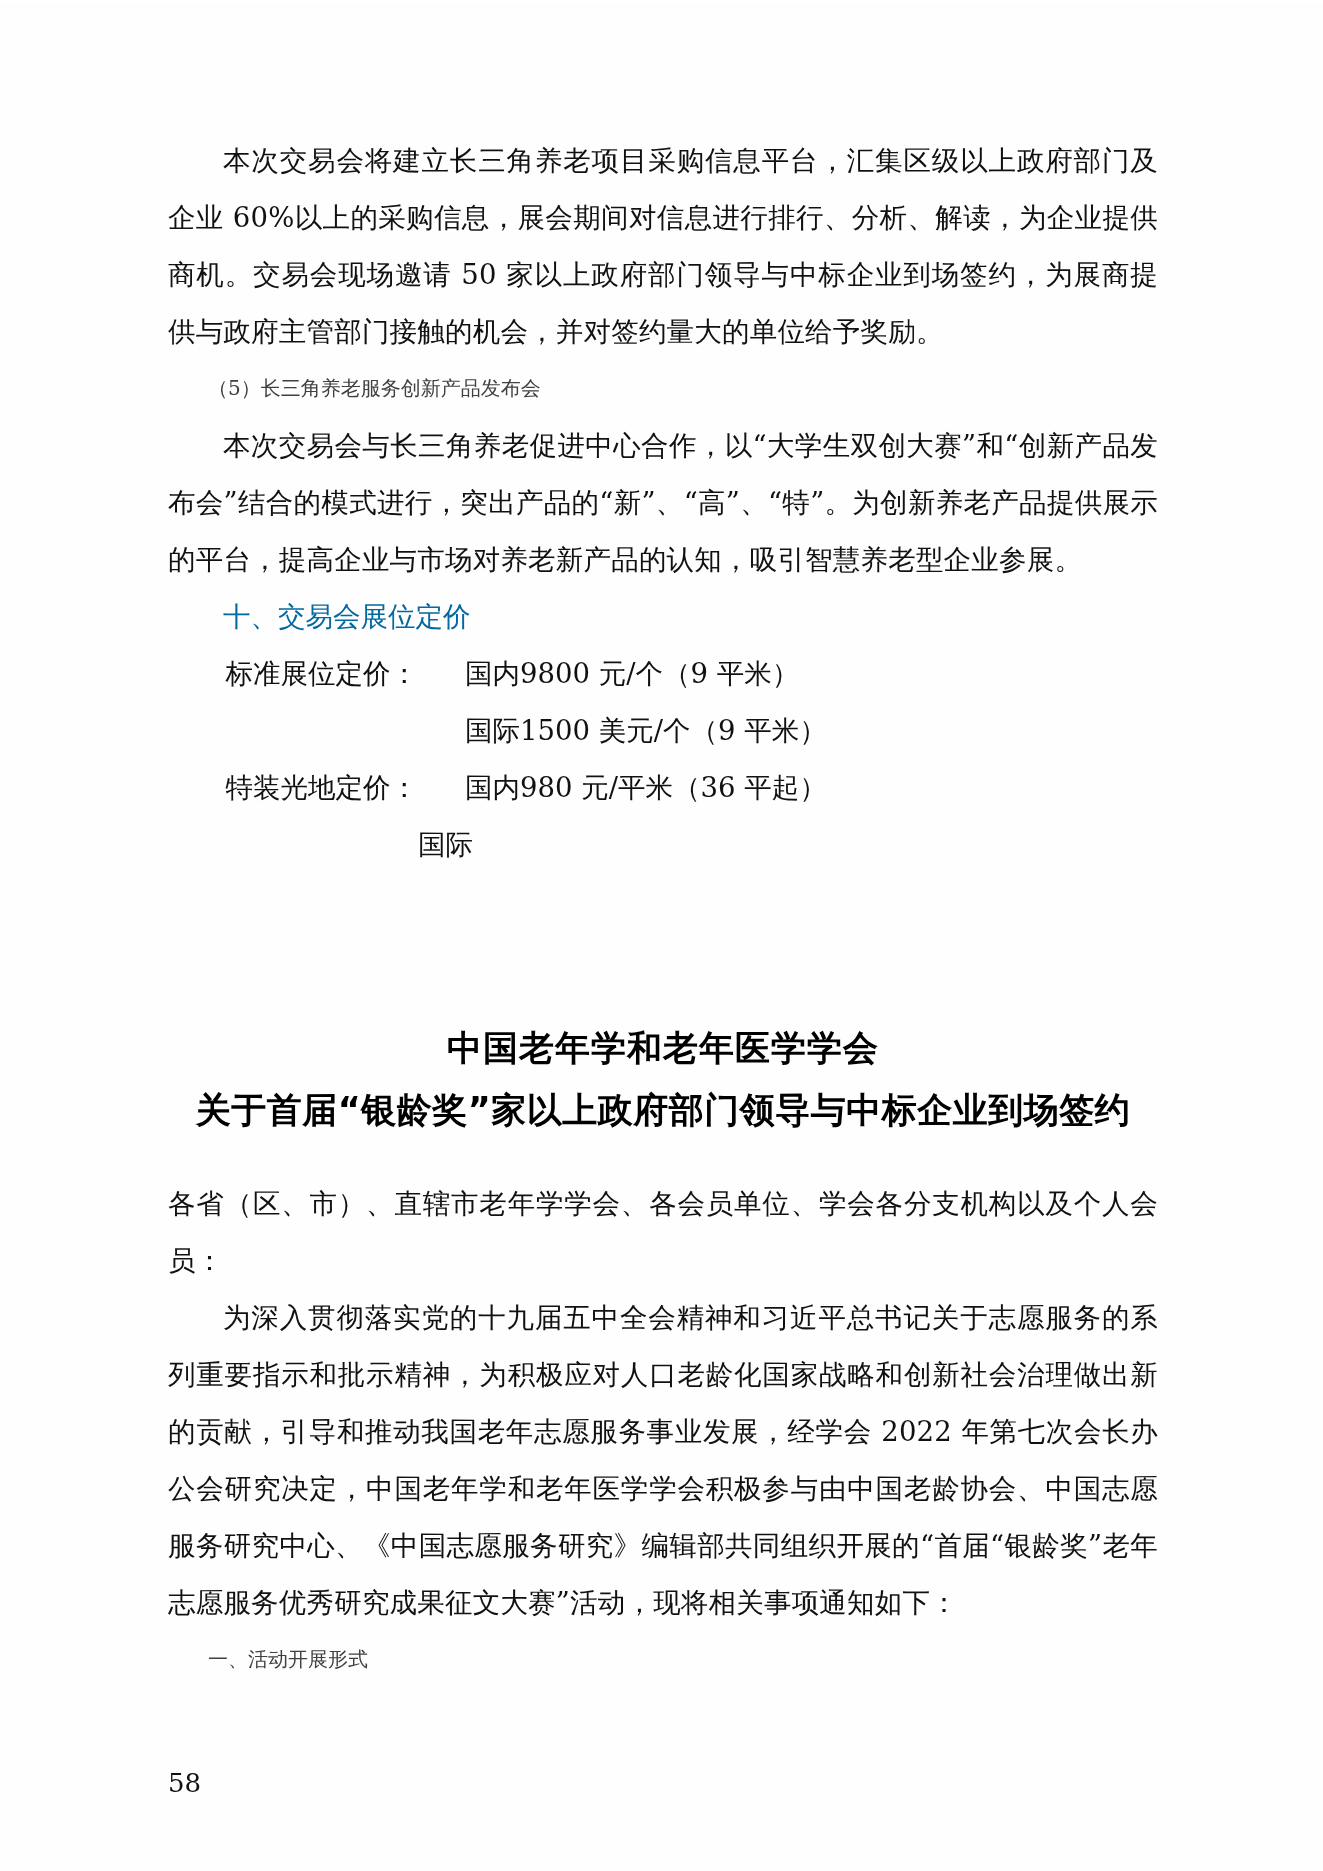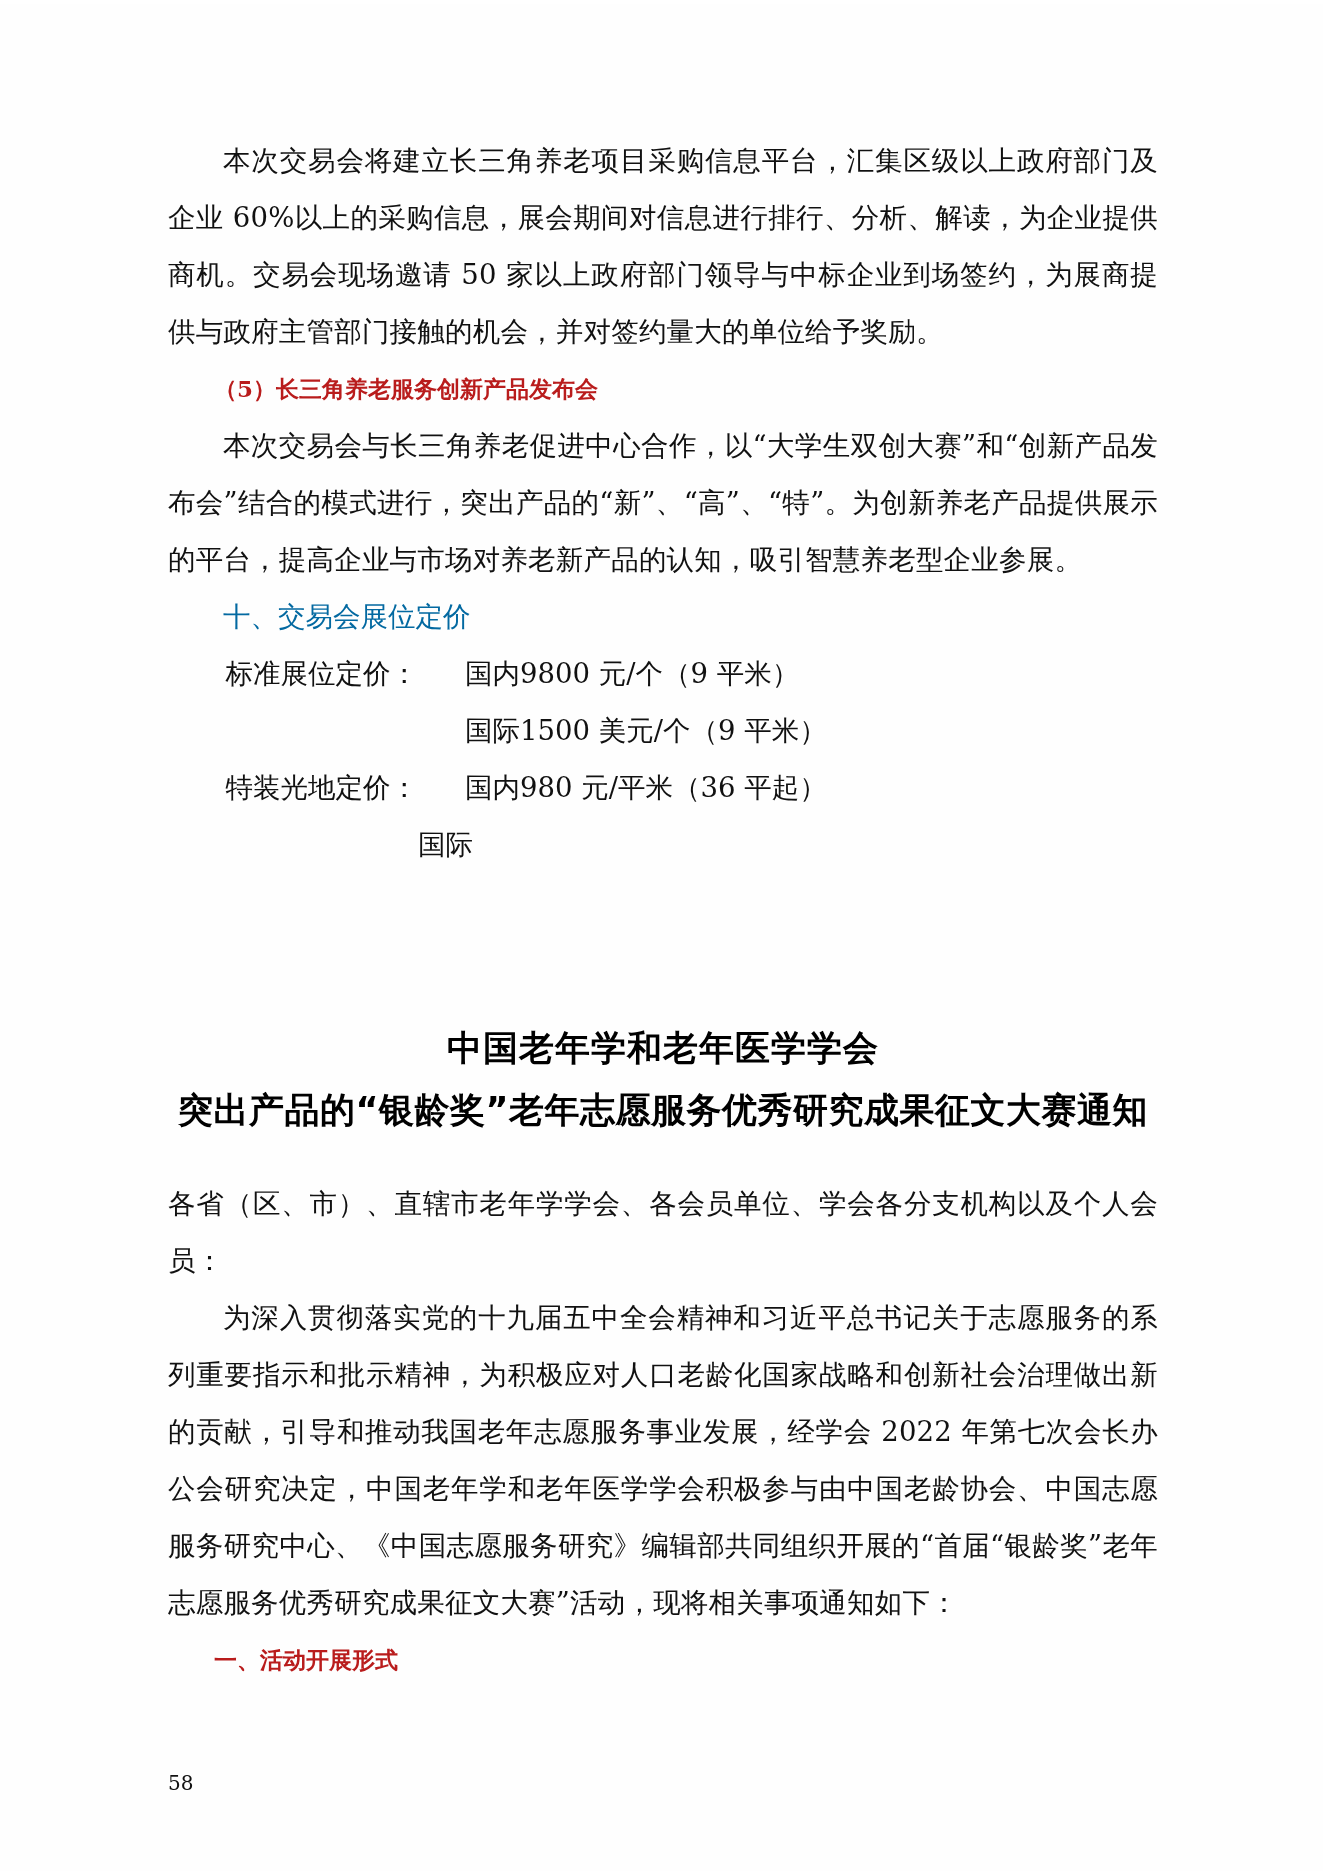--- a/index.html
+++ b/index.html
@@ -34,26 +34,26 @@
     text-justify: inter-ideograph;
     letter-spacing: 0.2px;
     margin: 0;
     text-indent: 2em;
     color: #111;
   }
   .para.noindent {
     text-indent: 0;
   }
   .sub-head {
-    font-size: 23px;
+    font-size: 20px;
     line-height: 57px;
-    font-weight: bold;
+    font-weight: normal;
     text-indent: 2em;
     margin: 0;
-    color: #b91c1c;
+    color: #404040;
   }
   .plain-head {
     font-size: 27.5px;
     line-height: 57px;
     text-indent: 2em;
     margin: 0;
     color: #0369a1;
   }
   
   .price-block {
@@ -112,21 +112,21 @@
   .spacer-after-title {
     height: 34px;
   }
   .spacer-before-title {
     height: 60px;
   }
   .page-number {
     position: absolute;
     left: 168px;
     top: 1764px;
-    font-size: 20px;
+    font-size: 26px;
     line-height: 30px;
     color: #111;
   }
 </style>
 </head>
 <body>
 
 <div class="page">
 
   <div class="content">
@@ -163,21 +163,21 @@
         <span class="label"></span>
         <span class="region">国际</span>
       </div>
 
     </div>
 
     <div class="spacer-before-title"></div>
 
     <div class="title-block">
       <div class="doc-title-line1">中国老年学和老年医学学会</div>
-      <div class="doc-title-line2">突出产品的“银龄奖”老年志愿服务优秀研究成果征文大赛通知</div>
+      <div class="doc-title-line2">关于首届“银龄奖”家以上政府部门领导与中标企业到场签约</div>
     </div>
 
     <div class="spacer-after-title"></div>
 
     <p class="para noindent">各省（区、市）、直辖市老年学学会、各会员单位、学会各分支机构以及个人会员：</p>
 
     <p class="para">为深入贯彻落实党的十九届五中全会精神和习近平总书记关于志愿服务的系列重要指示和批示精神，为积极应对人口老龄化国家战略和创新社会治理做出新的贡献，引导和推动我国老年志愿服务事业发展，经学会 2022 年第七次会长办公会研究决定，中国老年学和老年医学学会积极参与由中国老龄协会、中国志愿服务研究中心、《中国志愿服务研究》编辑部共同组织开展的“首届“银龄奖”老年志愿服务优秀研究成果征文大赛”活动，现将相关事项通知如下：</p>
 
     <p class="sub-head">一、活动开展形式</p>
 

